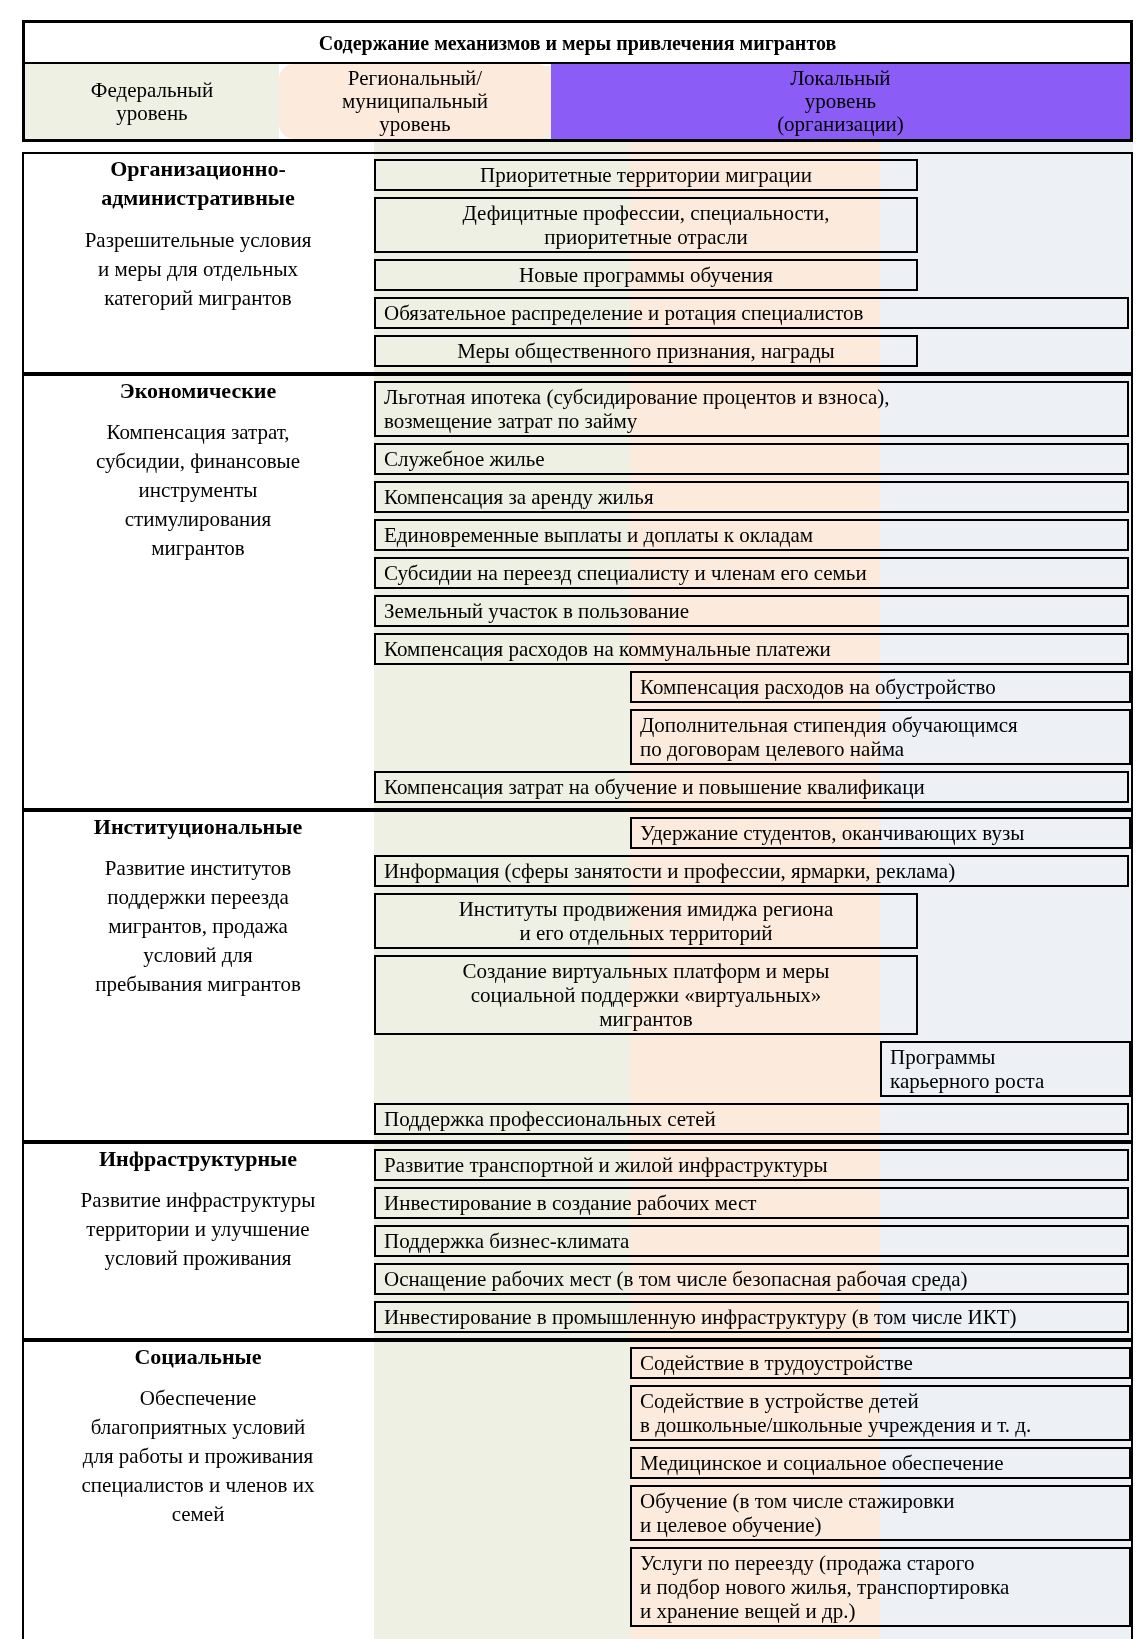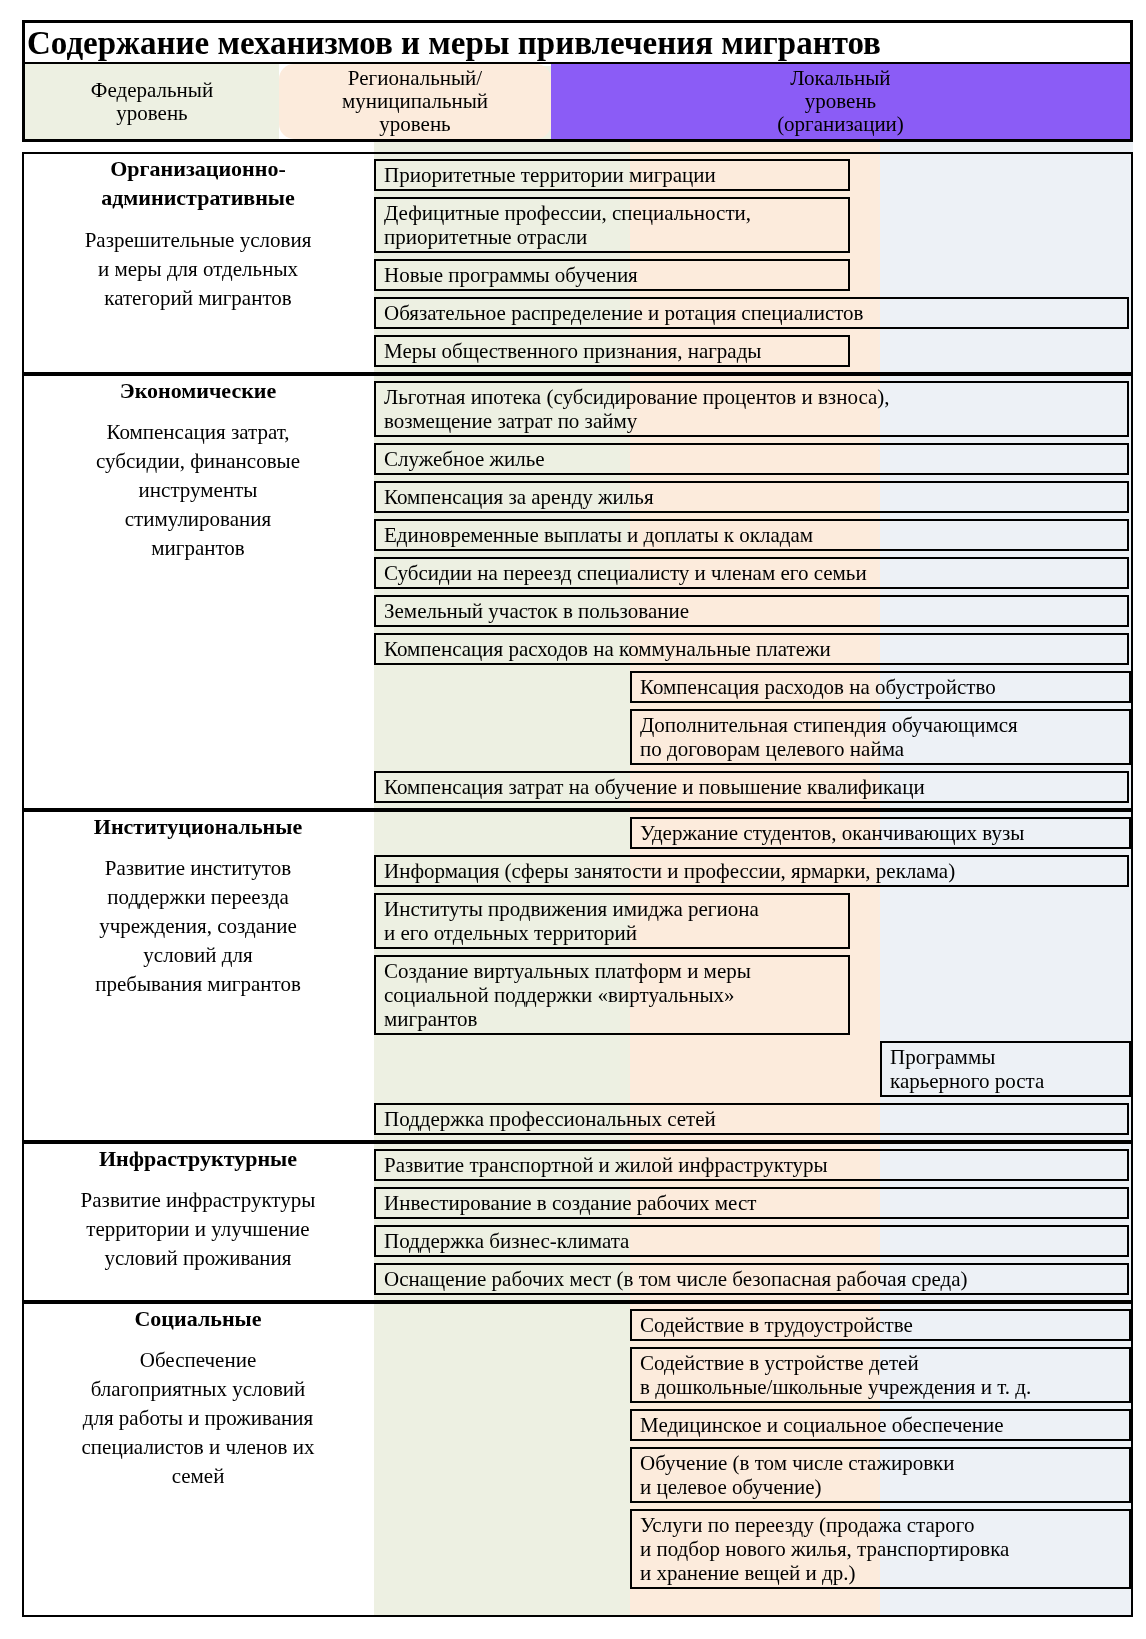--- a/index.html
+++ b/index.html
@@ -36,21 +36,22 @@
     width: 350px; box-sizing: border-box;
     border-right: 2px solid #000;
     background: #fff;
     font-weight: bold; font-size: 22px; line-height: 26px;
     text-align: center;
     padding: 5px 4px;
     white-space: pre-line;
   }
   .hdr-right { flex: 1; display: flex; flex-direction: column; }
   .hdr-title {
-    font-weight: bold; font-size: 33px; line-height: 26px;
+    font-weight: bold; font-size: 20px; line-height: 26px;
+    text-align: center;
     padding: 7px 2px 6px;
     border-bottom: 2px solid #000;
     background: #fff;
     white-space: pre-line;
   }
   .hdr-cols { display: flex; flex: 1; min-height: 70px; }
   .hdr-col {
     display: flex; align-items: center; justify-content: center;
     text-align: center;
     font-size: 21px; line-height: 23px;
@@ -94,21 +95,21 @@
   #blocks .block:last-child .block-items { padding-bottom: 26px; }
   .item {
     box-sizing: border-box;
     border: 2px solid #000;
     padding: 2px 8px;
     font-size: 21px; line-height: 24px;
     background: transparent;
     white-space: pre-line;
   }
   .span-full      { width: 755px; }
-  .span-fed-reg   { width: 476px; }
+  .span-fed-reg   { width: 544px; text-align: center; }
   .span-reg-local { margin-left: 256px; width: 501px; }
   .span-local     { margin-left: 506px; width: 251px; }
 </style>
 </head>
 <body>
 
 <div class="canvas">
 
   <div class="bands">
     <div class="band band-federal" style="background: rgb(237, 240, 226);"></div>
@@ -174,21 +175,21 @@
 по договорам целевого найма</div>
           <div class="item span-full">Компенсация затрат на обучение и повышение квалификаци</div>
         </div>
   </div>
 
   <div class="block">
     <div class="block-left">
       <div class="block-title">Институциональные</div>
       <div class="block-subtitle">Развитие институтов
 поддержки переезда
-учреждения, создание
+мигрантов, продажа
 условий для
 пребывания мигрантов</div>
     </div>
     <div class="block-items">
           <div class="item span-reg-local">Удержание студентов, оканчивающих вузы</div>
           <div class="item span-full">Информация (сферы занятости и профессии, ярмарки, реклама)</div>
           <div class="item span-fed-reg">Институты продвижения имиджа региона
 и его отдельных территорий</div>
           <div class="item span-fed-reg">Создание виртуальных платформ и меры
 социальной поддержки «виртуальных»
@@ -204,20 +205,21 @@
       <div class="block-title">Инфраструктурные</div>
       <div class="block-subtitle">Развитие инфраструктуры
 территории и улучшение
 условий проживания</div>
     </div>
     <div class="block-items">
           <div class="item span-full">Развитие транспортной и жилой инфраструктуры</div>
           <div class="item span-full">Инвестирование в создание рабочих мест</div>
           <div class="item span-full">Поддержка бизнес-климата</div>
           <div class="item span-full">Оснащение рабочих мест (в том числе безопасная рабочая среда)</div>
+          <div class="item span-full">Инвестирование в промышленную инфраструктуру (в том числе ИКТ)</div>
         </div>
   </div>
 
   <div class="block">
     <div class="block-left">
       <div class="block-title">Социальные</div>
       <div class="block-subtitle">Обеспечение
 благоприятных условий
 для работы и проживания
 специалистов и членов их

